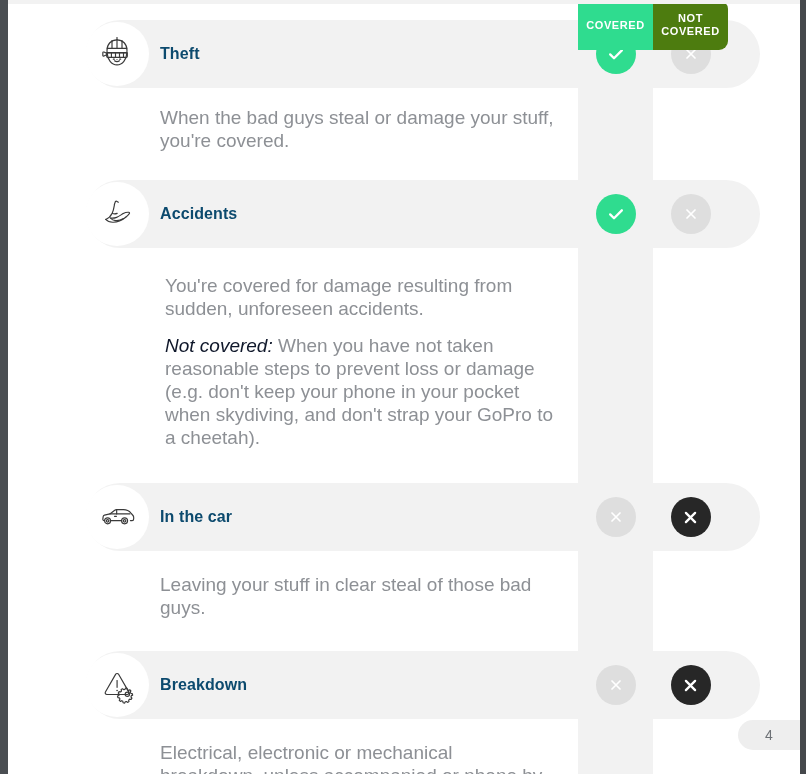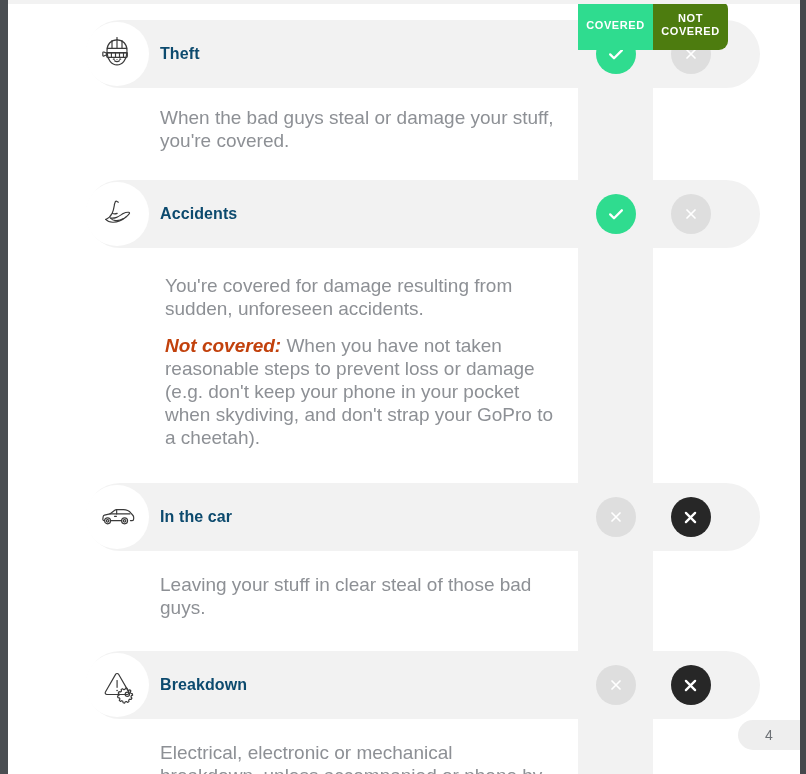--- a/index.html
+++ b/index.html
@@ -172,23 +172,23 @@
   .desc p {
     margin: 0 0 0 160px;
     max-width: 395px;
     font-size: 19px;
     line-height: 23px;
     color: #8d9095;
   }
   .desc p + p { margin-top: 14px; }
   .desc p.indented { margin-left: 165px; }
   .desc .lead {
-    font-weight: bold;
+    font-weight: normal;
     font-style: italic;
-    color: #c2410c;
+    color: #0f172a;
   }
 
   
   .gap-sm { height: 10px; }
   .gap-md { height: 20px; }
 
   
   .page-pill {
     position: absolute;
     right: 6px;

